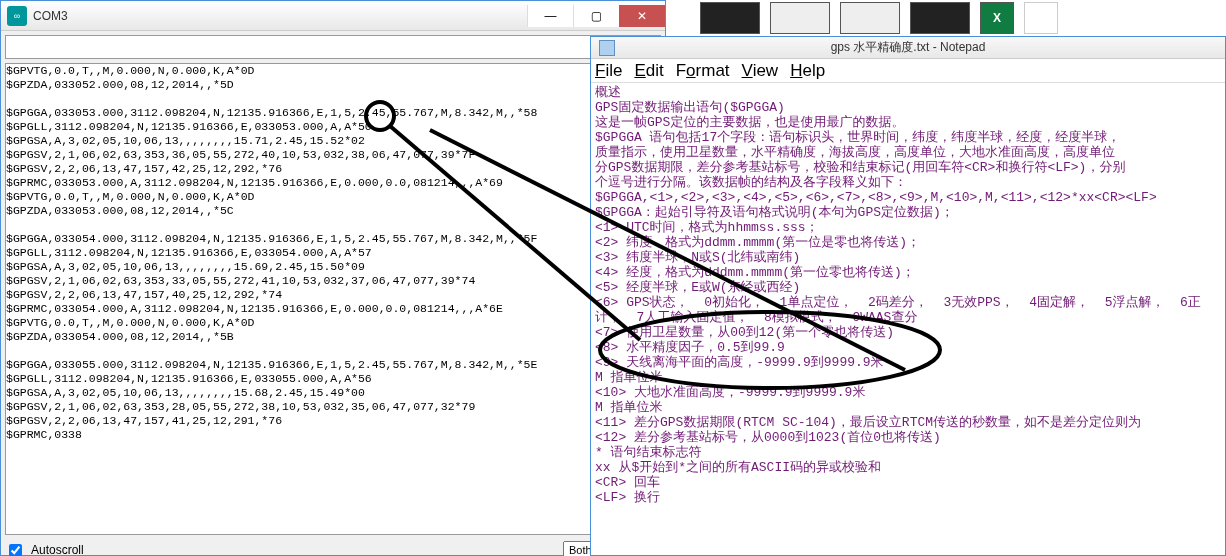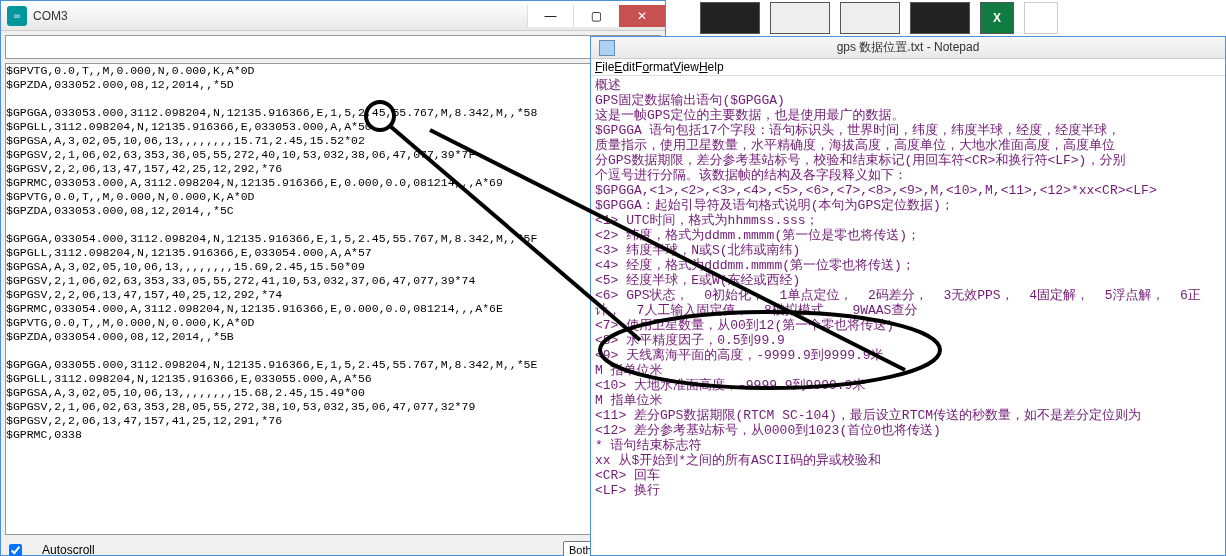--- a/index.html
+++ b/index.html
@@ -11,29 +11,29 @@
 .com3-icon { width: 20px; height: 20px; margin: 0 6px; background: #00979c; border-radius: 3px; display: flex; align-items: center; justify-content: center; color: #fff; font-size: 9px; }
 .com3-title { flex: 1; text-align: left; font-size: 12px; color: #333; }
 .win-btns { display: flex; }
 .win-btn { width: 46px; height: 22px; display: flex; align-items: center; justify-content: center; font-size: 12px; cursor: pointer; }
 .win-btn.close { background: #c75050; color: #fff; }
 .win-btn:not(.close) { background: #fff; border-left: 1px solid #ddd; }
 
 .com3-input { margin: 4px; height: 24px; border: 1px solid #999; background: #fff; }
 .com3-content { margin: 4px; height: 472px; background: #fff; border: 1px solid #999; font-family: "Courier New", monospace; font-size: 11.5px; line-height: 14px; overflow: hidden; white-space: pre; color: #000; }
 .com3-footer { display: flex; align-items: center; padding: 2px 8px; }
-.com3-footer label { display: flex; align-items: center; gap: 20px; }
+.com3-footer label { display: flex; align-items: center; gap: 9px; }
 .com3-footer select { margin-left: auto; font-size: 11px; padding: 1px; }
 
 
 .notepad-window { position: absolute; left: 590px; top: 36px; width: 636px; height: 520px; border: 1px solid #4a90d9; background: #fff; }
 .np-titlebar { height: 22px; background: linear-gradient(#f8f8f8, #e8e8e8); display: flex; align-items: center; justify-content: center; border-bottom: 1px solid #ccc; }
 .np-icon { width: 16px; height: 16px; margin: 0 4px; background: #b0d0f0; border: 1px solid #6090c0; position: absolute; left: 4px; }
 .np-title { font-size: 12px; color: #333; }
-.np-menubar { height: 17px; display: flex; align-items: center; padding: 0 4px; font-size: 12px; border-bottom: 1px solid #ddd; }
+.np-menubar { height: 24px; display: flex; align-items: center; padding: 0 4px; gap: 12px; font-size: 17px; border-bottom: 1px solid #ddd; }
 .np-menubar span { cursor: pointer; }
 .np-menubar span u { text-decoration: underline; }
 .np-content { padding: 2px 4px; font-family: "SimSun", "Courier New", monospace; font-size: 13px; line-height: 15px; white-space: pre-wrap; word-break: break-all; color: #701a75; }
 
 
 .thumbs { position: absolute; left: 700px; top: 0; height: 36px; display: flex; gap: 10px; align-items: center; }
 .thumb { width: 60px; height: 32px; background: #222; border: 1px solid #555; }
 .thumb.light { background: #eee; }
 .thumb.excel { width: 34px; height: 32px; background: #107c41; color: #fff; display: flex; align-items: center; justify-content: center; font-weight: bold; }
 .thumb.blank { width: 34px; height: 32px; background: #fff; border: 1px solid #ccc; }
@@ -99,21 +99,21 @@
     </label>
     <select>
       <option>Both NL &amp; CR</option>
     </select>
   </div>
 </div>
 
 <div class="notepad-window">
   <div class="np-titlebar">
     <div class="np-icon"></div>
-    <div class="np-title">gps 数据位置.txt - Notepad</div>
+    <div class="np-title">gps 水平精确度.txt - Notepad</div>
   </div>
   <div class="np-menubar">
     <span><u>F</u>ile</span>
     <span><u>E</u>dit</span>
     <span>F<u>o</u>rmat</span>
     <span><u>V</u>iew</span>
     <span><u>H</u>elp</span>
   </div>
   <div class="np-content">概述
 GPS固定数据输出语句($GPGGA)

